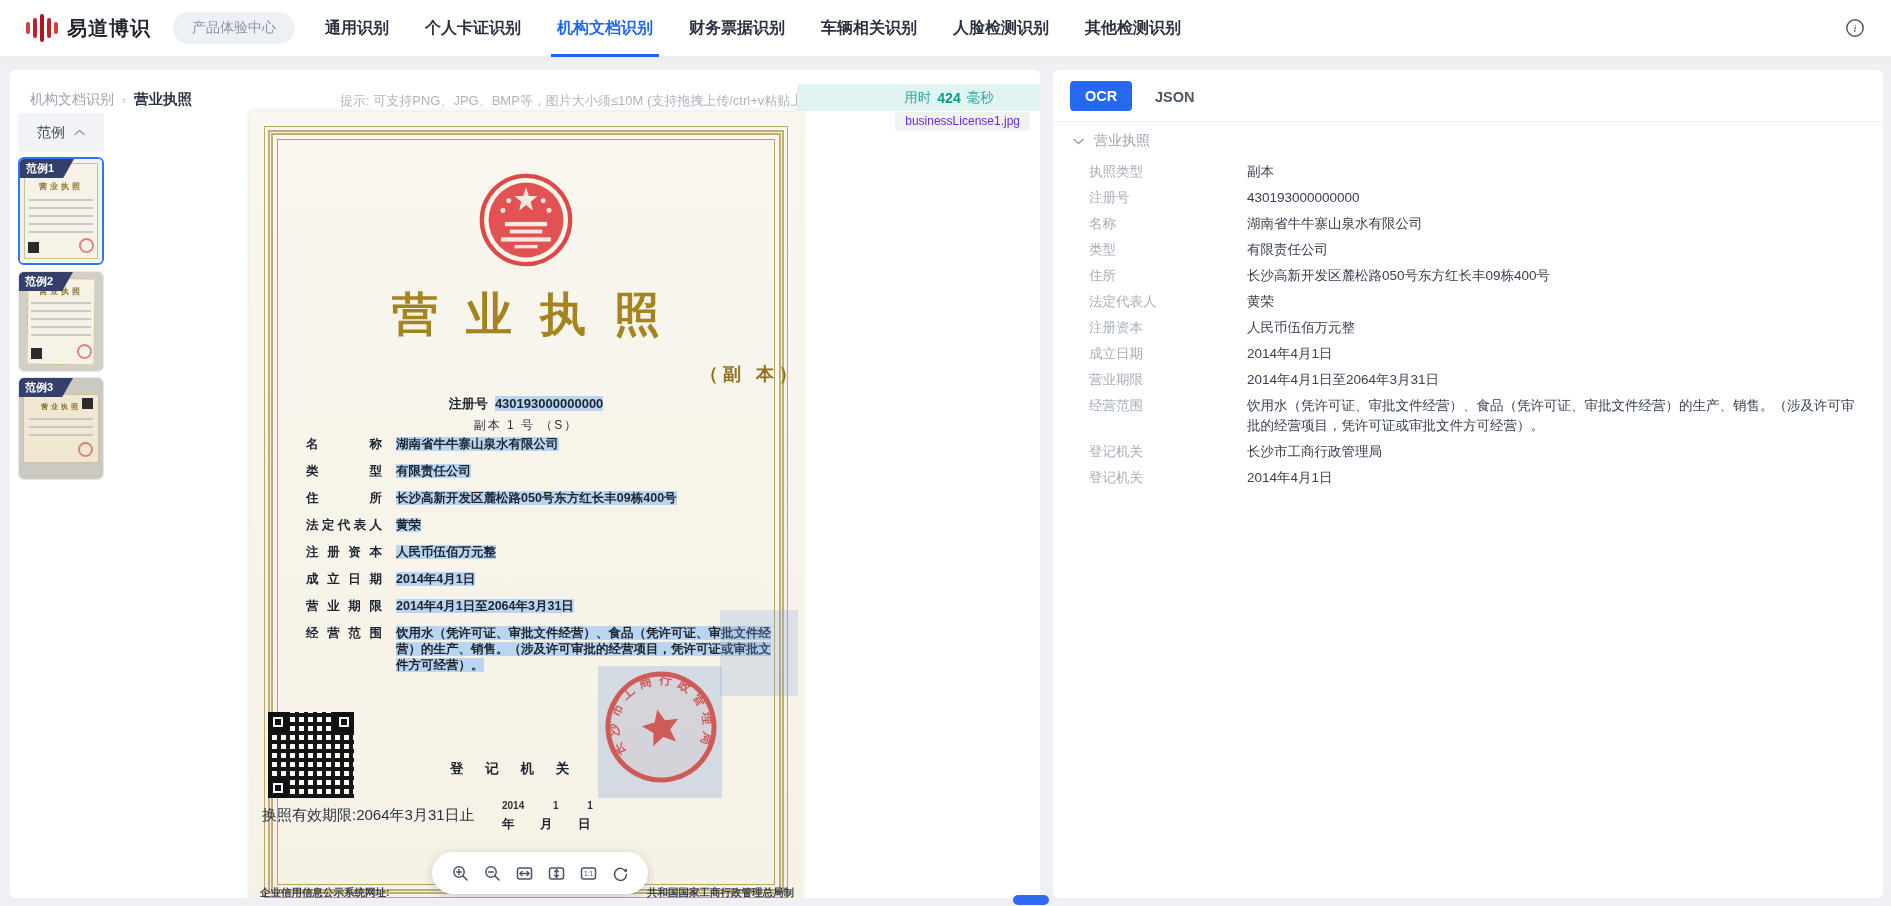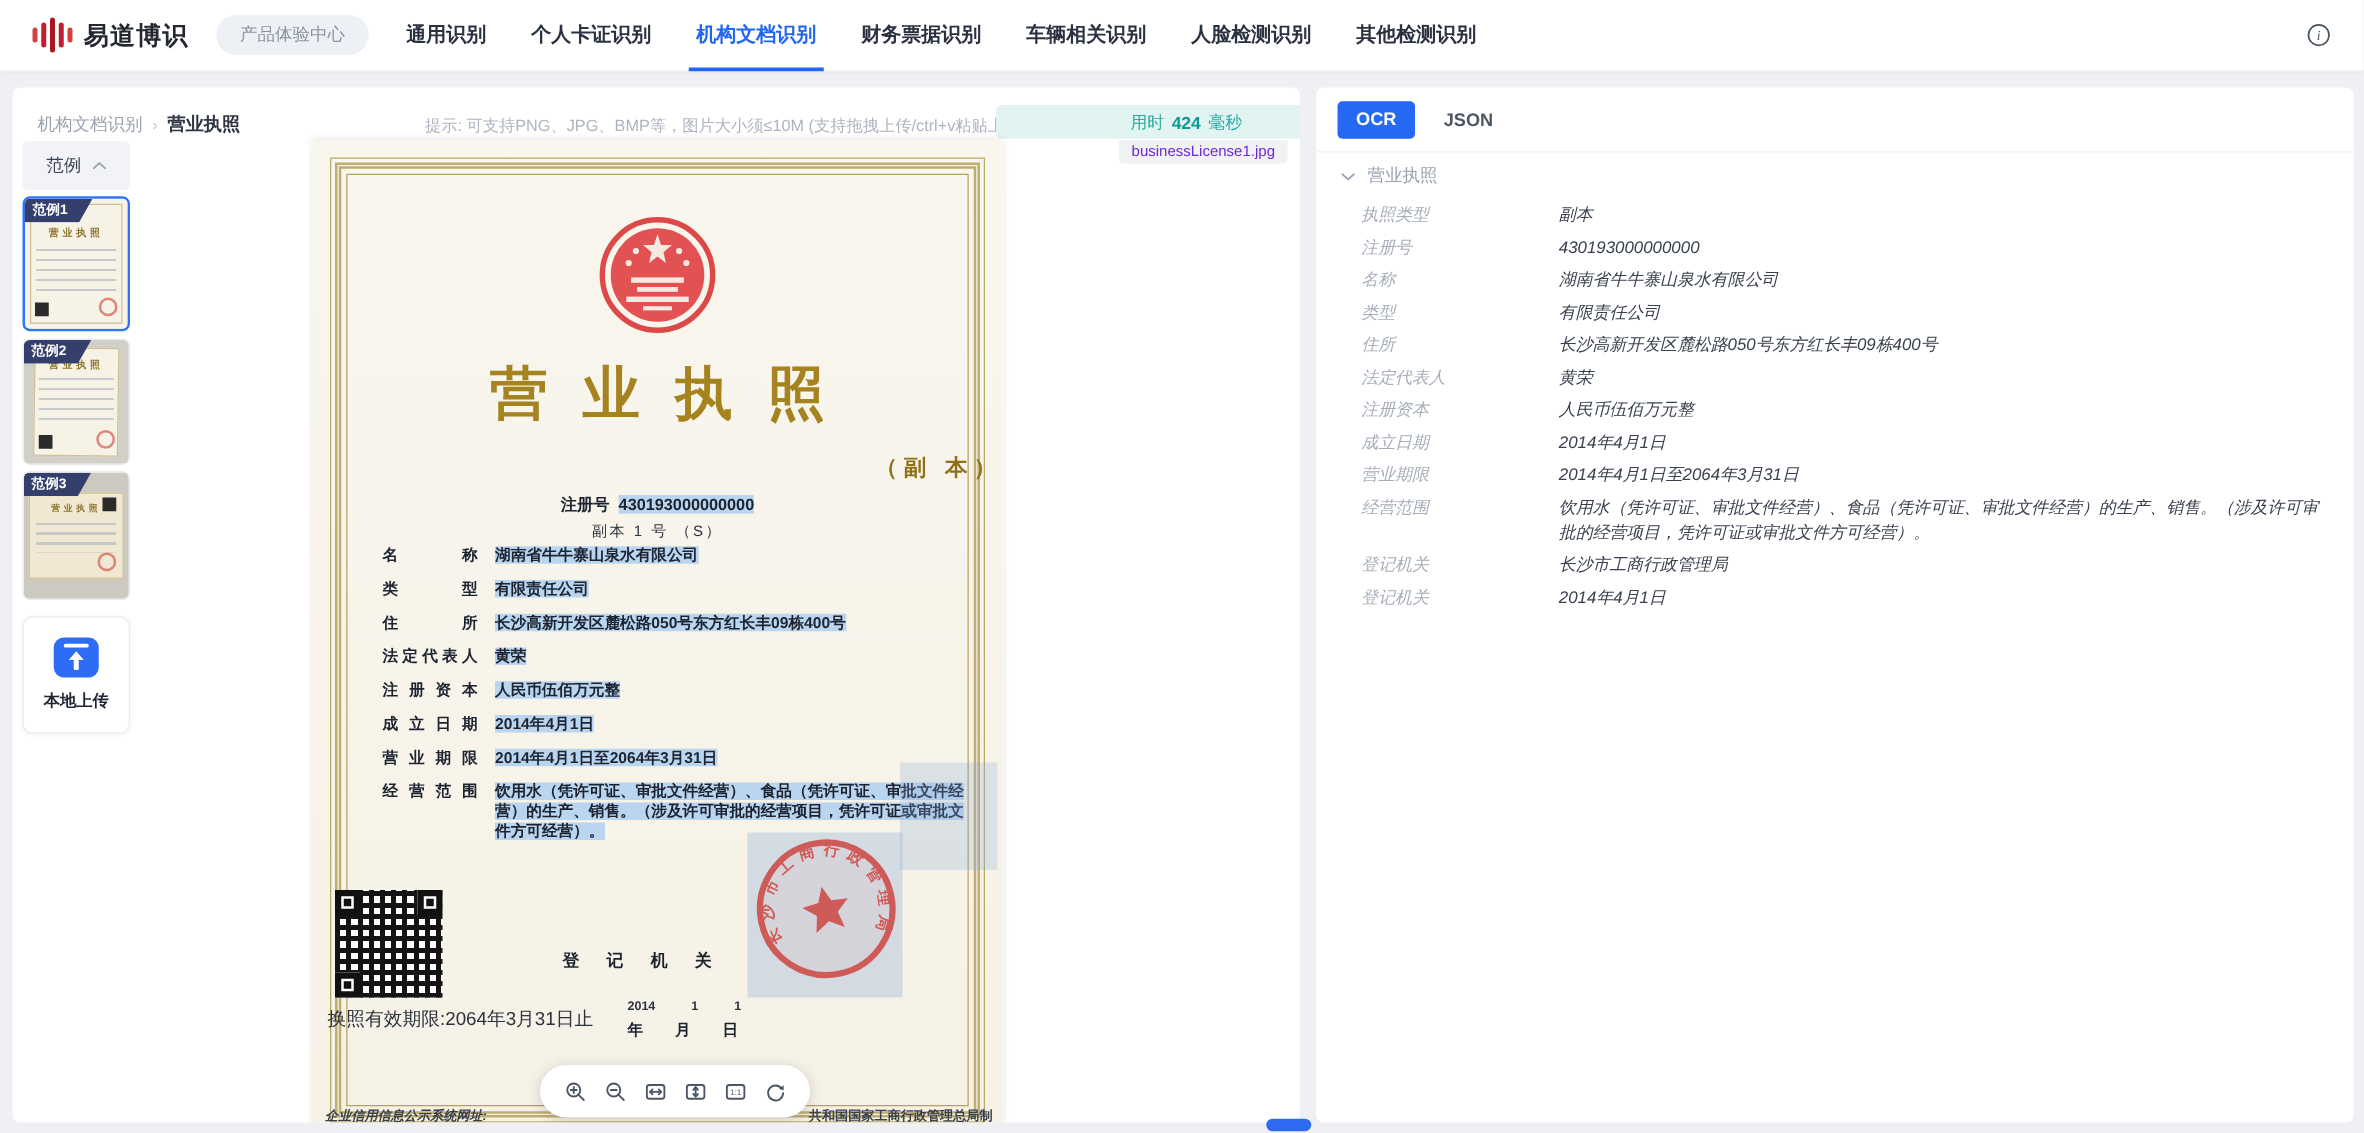--- a/index.html
+++ b/index.html
@@ -120,21 +120,21 @@
       repeating-linear-gradient(90deg,#141414 0 4px,transparent 4px 9px),
       repeating-linear-gradient(0deg,#141414 0 4px,transparent 4px 9px);
   }
   .qr-eye { position:absolute; width:20px; height:20px; border:5px solid #111; background:#fff; }
   .qr-eye::after{ content:""; position:absolute; inset:2px; background:#111; }
   .qr-eye.tl { left:0; top:0; } .qr-eye.tr { right:0; top:0; } .qr-eye.bl { left:0; bottom:0; }
   .doc-qr-caption { position:absolute; left:12px; top:694px; font-size:15px; color:#2c333d; font-weight:400; }
   .doc-registrar { position:absolute; left:200px; top:648px; font-size:13.5px; font-weight:700; color:#1c232e; letter-spacing:9px; }
   .doc-date1 { position:absolute; left:252px; top:688px; width:210px; font-size:10px; color:#2c333d; font-weight:600; word-spacing:26px; }
   .doc-date2 { position:absolute; left:252px; top:704px; width:210px; font-size:12.5px; color:#1c232e; font-weight:700; word-spacing:22px; }
-  .doc-footer-left { position:absolute; left:10px; top:774px; font-size:10.5px; color:#3a414c; font-weight:600;font-style:italic; }
+  .doc-footer-left { position:absolute; left:10px; top:774px; font-size:10.5px; color:#3a414c; font-weight:600; }
   .doc-footer-right { position:absolute; right:8px; top:774px; font-size:10.5px; color:#3a414c; font-weight:600; }
   .stamp { position:absolute; left:352px; top:556px; width:118px; height:118px; transform:rotate(-12deg); opacity:.88; }
   .det-box { position:absolute; background:rgba(140,170,215,.33); }
   .det-stamp { left:348px; top:554px; width:124px; height:132px; }
   .det-right { left:470px; top:498px; width:78px; height:86px; background:rgba(140,170,215,.26); }
   
   .viewer-toolbar {
     position:absolute; left:422px; top:782px; width:216px; height:42px;
     background:#fff; border-radius:21px; box-shadow:0 2px 10px rgba(20,30,60,.18);
     display:flex; align-items:center; justify-content:center; gap:15px; z-index:6;
@@ -142,21 +142,21 @@
   .tool-btn { display:flex; cursor:pointer; }
   .tool-btn svg { stroke:#4b5566; fill:none; stroke-width:1.5; stroke-linecap:round; stroke-linejoin:round; }
   
   .tabs-row { position:absolute; left:0; top:0; right:0; height:52px; border-bottom:1px solid #eef0f3; }
   .tab-ocr { position:absolute; left:17px; top:11px; width:62px; height:30px; background:#2569f2; color:#fff;
     border-radius:4px; font-size:14.5px; font-weight:600; display:flex; align-items:center; justify-content:center; cursor:pointer; }
   .tab-json { position:absolute; left:96px; top:15px; font-size:14.5px; color:#4c5563; font-weight:600; cursor:pointer; padding:4px 6px; }
   .section-row { position:absolute; left:20px; top:62px; display:flex; align-items:center; gap:10px; cursor:pointer; }
   .section-title { font-size:14px; color:#9aa3b0; }
   .ocr-fields { position:absolute; left:36px; top:92px; right:18px; }
-  .ocr-row { display:flex; margin-bottom:6px;font-style:italic; }
+  .ocr-row { display:flex; margin-bottom:6px; }
   .ocr-lbl { flex:0 0 158px; font-size:13.5px; color:#a7aeba; line-height:20px; }
   .ocr-val { flex:1; font-size:13.5px; color:#39414f; line-height:20px; }
   
   .bottom-thumb { position:absolute; left:1013px; top:895px; width:36px; height:10px; background:#2e6bf2; border-radius:5px; z-index:30; cursor:pointer; }
   .chev { stroke:#9aa3b0; fill:none; stroke-width:1.6; stroke-linecap:round; stroke-linejoin:round; }
 </style>
 </head>
 <body>
 
 <div class="navbar">
@@ -234,26 +234,20 @@
     <div class="mock-photo" style="background:#ccc9c1;">
       <div class="mock-inner" style="inset:16px 4px; background:#f0e8d3;"></div>
       <div class="mock-title" style="top:24px; font-size:7px;">营业执照</div>
       <div class="mock-lines" style="top:40px; height:24px; left:10px; right:10px;"></div>
       <div class="mock-stamp" style="right:10px; bottom:22px;"></div>
       <div class="mock-qr" style="right:10px; top:20px;"></div>
     </div>
     <div class="ribbon">范例3</div>
   </div>
 
-  <div class="upload-card">
-    <div class="upload-icon">
-        <span class="upload-arrow-stem"></span>
-      </div>
-    <div class="upload-label">本地上传</div>
-  </div>
 
   <div class="filename-chip">businessLicense1.jpg</div>
 
   <div class="doc">
     <div class="doc-b1"></div>
     <div class="doc-b2"></div>
     <div class="doc-b3"></div>
 
     <svg class="doc-emblem" viewBox="0 0 100 100">
       <circle cx="50" cy="50" r="46" fill="none" stroke="#dd4848" stroke-width="4.5"></circle>

